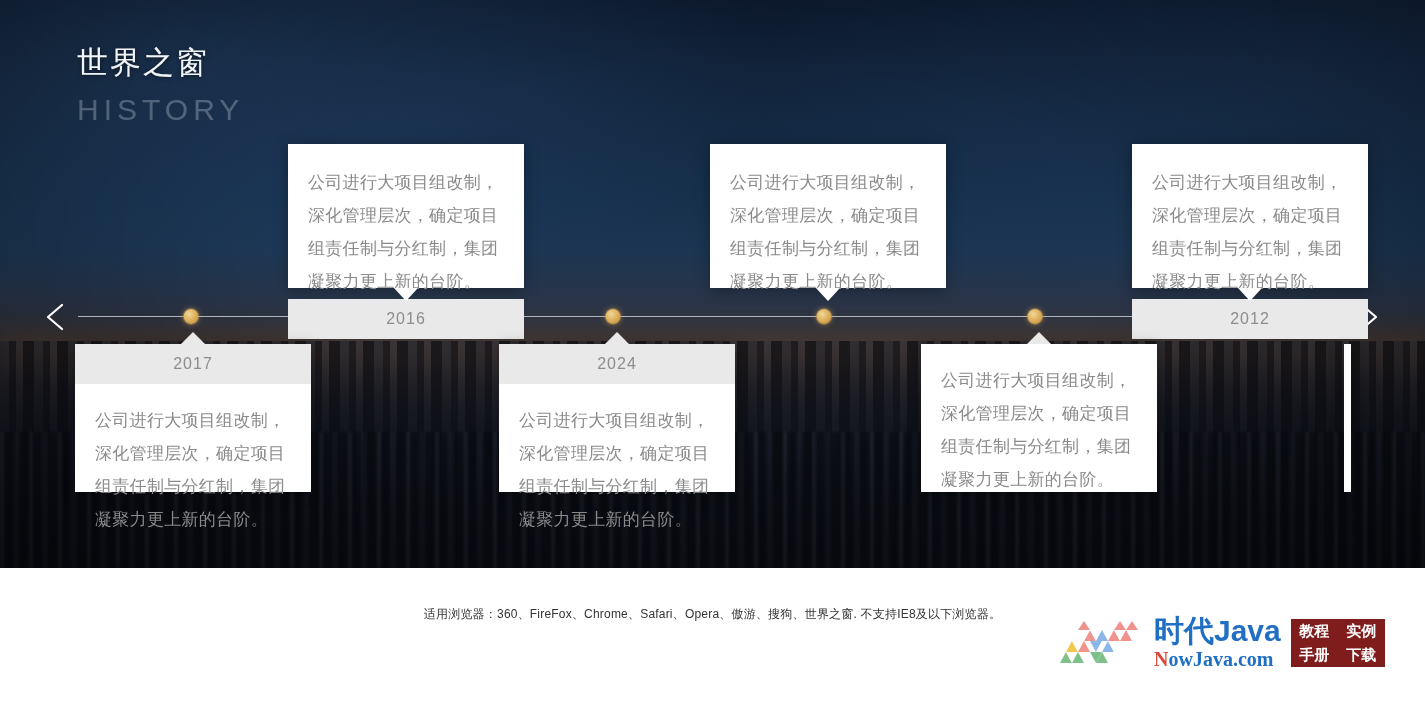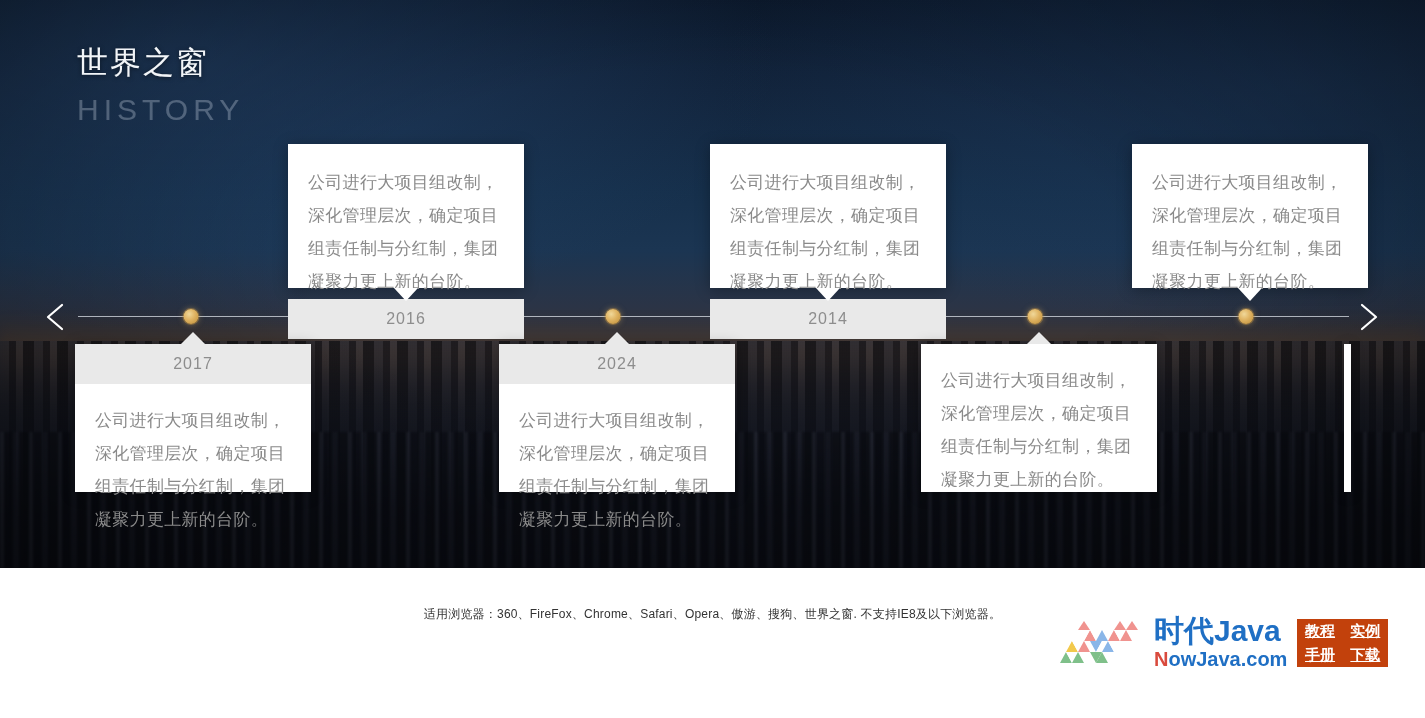--- a/index.html
+++ b/index.html
@@ -185,33 +185,32 @@
     display:flex; align-items:center;
     z-index:9;
   }
   .logo-mark { width:92px; height:48px; flex:0 0 auto; }
   .logo-text { margin-left:4px; }
   .logo-line1 {
     font-size:30px; font-weight:700; color:#1f6fc4;
     line-height:1.02; letter-spacing:0px;
   }
   .logo-line2 {
-    font-size:20px; font-weight:700; line-height:1.1; margin-top:1px;
+    font-size:20px; font-weight:700; line-height:1.1; margin-top:1px;font-family:Liberation Serif, serif;
   }
   .logo-line2 .n { color:#d94a3d; }
   .logo-line2 .rest { color:#1f6fc4; }
   .logo-badge {
     margin-left:10px;
     width:94px; height:48px;
-    background:#c2410c;
+    background:#7f1d1d;
     display:grid; grid-template-columns:1fr 1fr; grid-template-rows:1fr 1fr;
     align-items:center; justify-items:center;
     color:#ffffff; font-size:15px; font-weight:700;
     cursor:pointer;
-    text-decoration:underline;
   }
 </style>
 </head>
 <body>
 
 <div class="hero">
 
   <div class="bg-sky"></div>
   <div class="bg-glow-left"></div>
   <div class="bg-glow-right"></div>
@@ -249,26 +248,26 @@
     <div class="dot" style="left:1246px"></div>
 
     <div class="card card-up" style="left:288px">
       <div class="card-body">公司进行大项目组改制，深化管理层次，确定项目组责任制与分红制，集团凝聚力更上新的台阶。</div>
       <div class="card-year">2016</div>
       <div class="tri tri-down"></div>
     </div>
 
     <div class="card card-up" style="left:710px">
       <div class="card-body">公司进行大项目组改制，深化管理层次，确定项目组责任制与分红制，集团凝聚力更上新的台阶。</div>
-      <div class="card-year">2014</div>
       <div class="tri tri-down"></div>
     </div>
 
     <div class="card card-up" style="left:1132px">
       <div class="card-body">公司进行大项目组改制，深化管理层次，确定项目组责任制与分红制，集团凝聚力更上新的台阶。</div>
+      <div class="card-year">2012</div>
       <div class="tri tri-down"></div>
     </div>
 
     <div class="card card-down" style="left:75px">
       <div class="tri tri-up"></div>
       <div class="card-year">2017</div>
       <div class="card-body">公司进行大项目组改制，深化管理层次，确定项目组责任制与分红制，集团凝聚力更上新的台阶。</div>
     </div>
 
     <div class="card card-down" style="left:499px">

